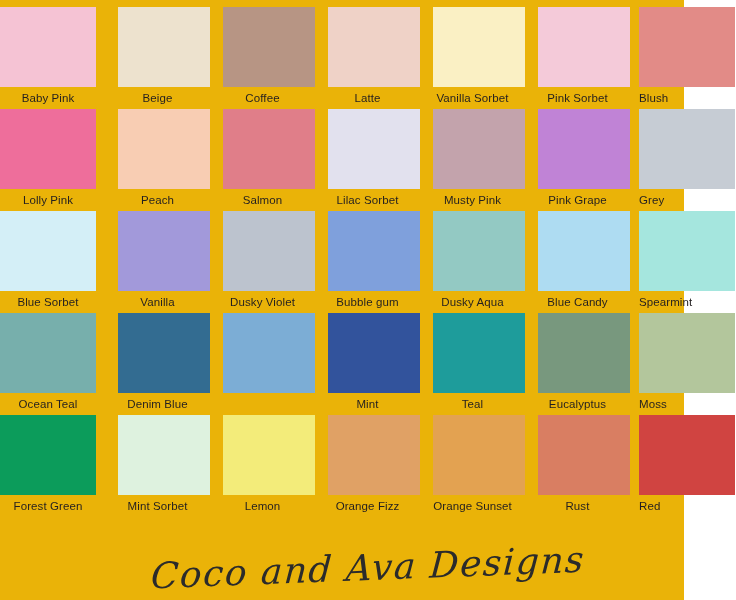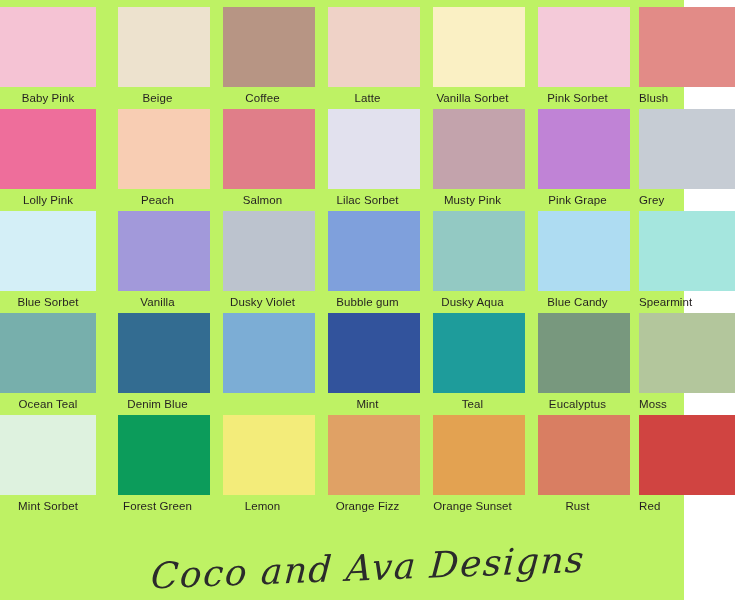--- a/index.html
+++ b/index.html
@@ -13,21 +13,21 @@
     height: 600px;
     font-family: "Liberation Sans", sans-serif;
     overflow: hidden;
     position: relative;
   }
 
   #palette-sheet {
     position: relative;
     width: 684px;
     height: 600px;
-    background: #bef264;
+    background: #eab308;
   }
 
   #swatch-grid {
     position: absolute;
     left: 0;
     top: 0;
     width: 736px;
     padding-top: 7px;
     box-sizing: border-box;
     display: flex;
@@ -242,26 +242,26 @@
         <span class="swatch-label">Eucalyptus</span>
       </div>
       <div class="swatch-cell">
         <span class="swatch-chip" style="background-color: rgb(179, 198, 156);"></span>
         <span class="swatch-label">Moss</span>
       </div>
     </div>
 
     <div class="swatch-row">
       <div class="swatch-cell">
+        <span class="swatch-chip" style="background-color: rgb(12, 156, 91);"></span>
+        <span class="swatch-label">Forest Green</span>
+      </div>
+      <div class="swatch-cell">
         <span class="swatch-chip" style="background-color: rgb(222, 242, 223);"></span>
         <span class="swatch-label">Mint Sorbet</span>
-      </div>
-      <div class="swatch-cell">
-        <span class="swatch-chip" style="background-color: rgb(12, 156, 91);"></span>
-        <span class="swatch-label">Forest Green</span>
       </div>
       <div class="swatch-cell">
         <span class="swatch-chip" style="background-color: rgb(243, 236, 122);"></span>
         <span class="swatch-label">Lemon</span>
       </div>
       <div class="swatch-cell">
         <span class="swatch-chip" style="background-color: rgb(224, 161, 101);"></span>
         <span class="swatch-label">Orange Fizz</span>
       </div>
       <div class="swatch-cell">

